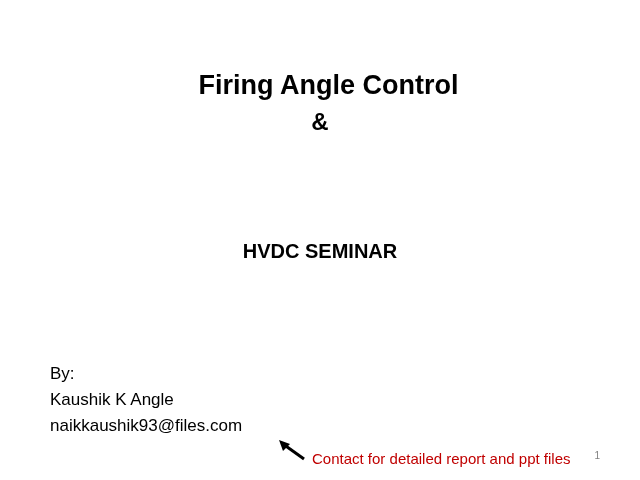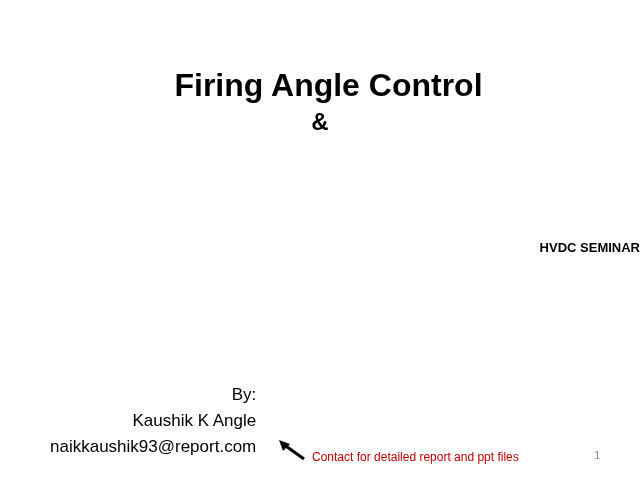--- a/index.html
+++ b/index.html
@@ -21,67 +21,67 @@
     box-sizing: border-box;
   }
   .title-block {
     position: absolute;
     top: 66px;
     left: 0;
     width: 640px;
     text-align: center;
   }
   .title-line {
-    font-size: 32px;
+    font-size: 27px;
     font-weight: bold;
     color: #000000;
     line-height: 38px;
     letter-spacing: 0px;
     padding-left: 17px;
   }
   .title-amp {
     font-size: 24px;
     font-weight: bold;
     color: #000000;
     line-height: 36px;
   }
   .subtitle {
     position: absolute;
     top: 240px;
     left: 0;
     width: 640px;
-    text-align: right;
-    font-size: 13px;
+    text-align: center;
+    font-size: 20px;
     font-weight: bold;
     color: #000000;
   }
   .author-block {
     position: absolute;
     left: 50px;
-    top: 382px;
-    text-align: right;
+    top: 361px;
+    text-align: left;
   }
   .author-line {
     font-size: 17px;
     color: #000000;
     line-height: 26px;
     font-weight: normal;
   }
   .note-arrow {
     position: absolute;
     left: 277px;
     top: 438px;
     width: 30px;
     height: 24px;
   }
   .note-text {
     position: absolute;
     left: 312px;
     top: 450px;
-    font-size: 12px;
+    font-size: 15px;
     color: #c00000;
     font-family: "Liberation Sans", sans-serif;
     white-space: nowrap;
   }
   .page-number {
     position: absolute;
     right: 40px;
     top: 450px;
     font-size: 10px;
     color: #808080;
@@ -96,21 +96,21 @@
   <div class="title-block">
     <div class="title-line">Firing Angle Control</div>
     <div class="title-amp">&amp;</div>
   </div>
 
   <div class="subtitle">HVDC SEMINAR</div>
 
   <div class="author-block">
     <div class="author-line">By:</div>
     <div class="author-line">Kaushik K Angle</div>
-    <div class="author-line">naikkaushik93@report.com</div>
+    <div class="author-line">naikkaushik93@files.com</div>
   </div>
 
   <div class="note-arrow">
     <svg width="30" height="24" viewBox="0 0 30 24" xmlns="http://www.w3.org/2000/svg">
       <path d="M27 21 L6 6" stroke="#000000" stroke-width="3" fill="none"></path>
       <path d="M2 2 L13 6 L6 13 Z" fill="#000000"></path>
     </svg>
   </div>
 
   <div class="note-text">Contact for detailed report and ppt files</div>

